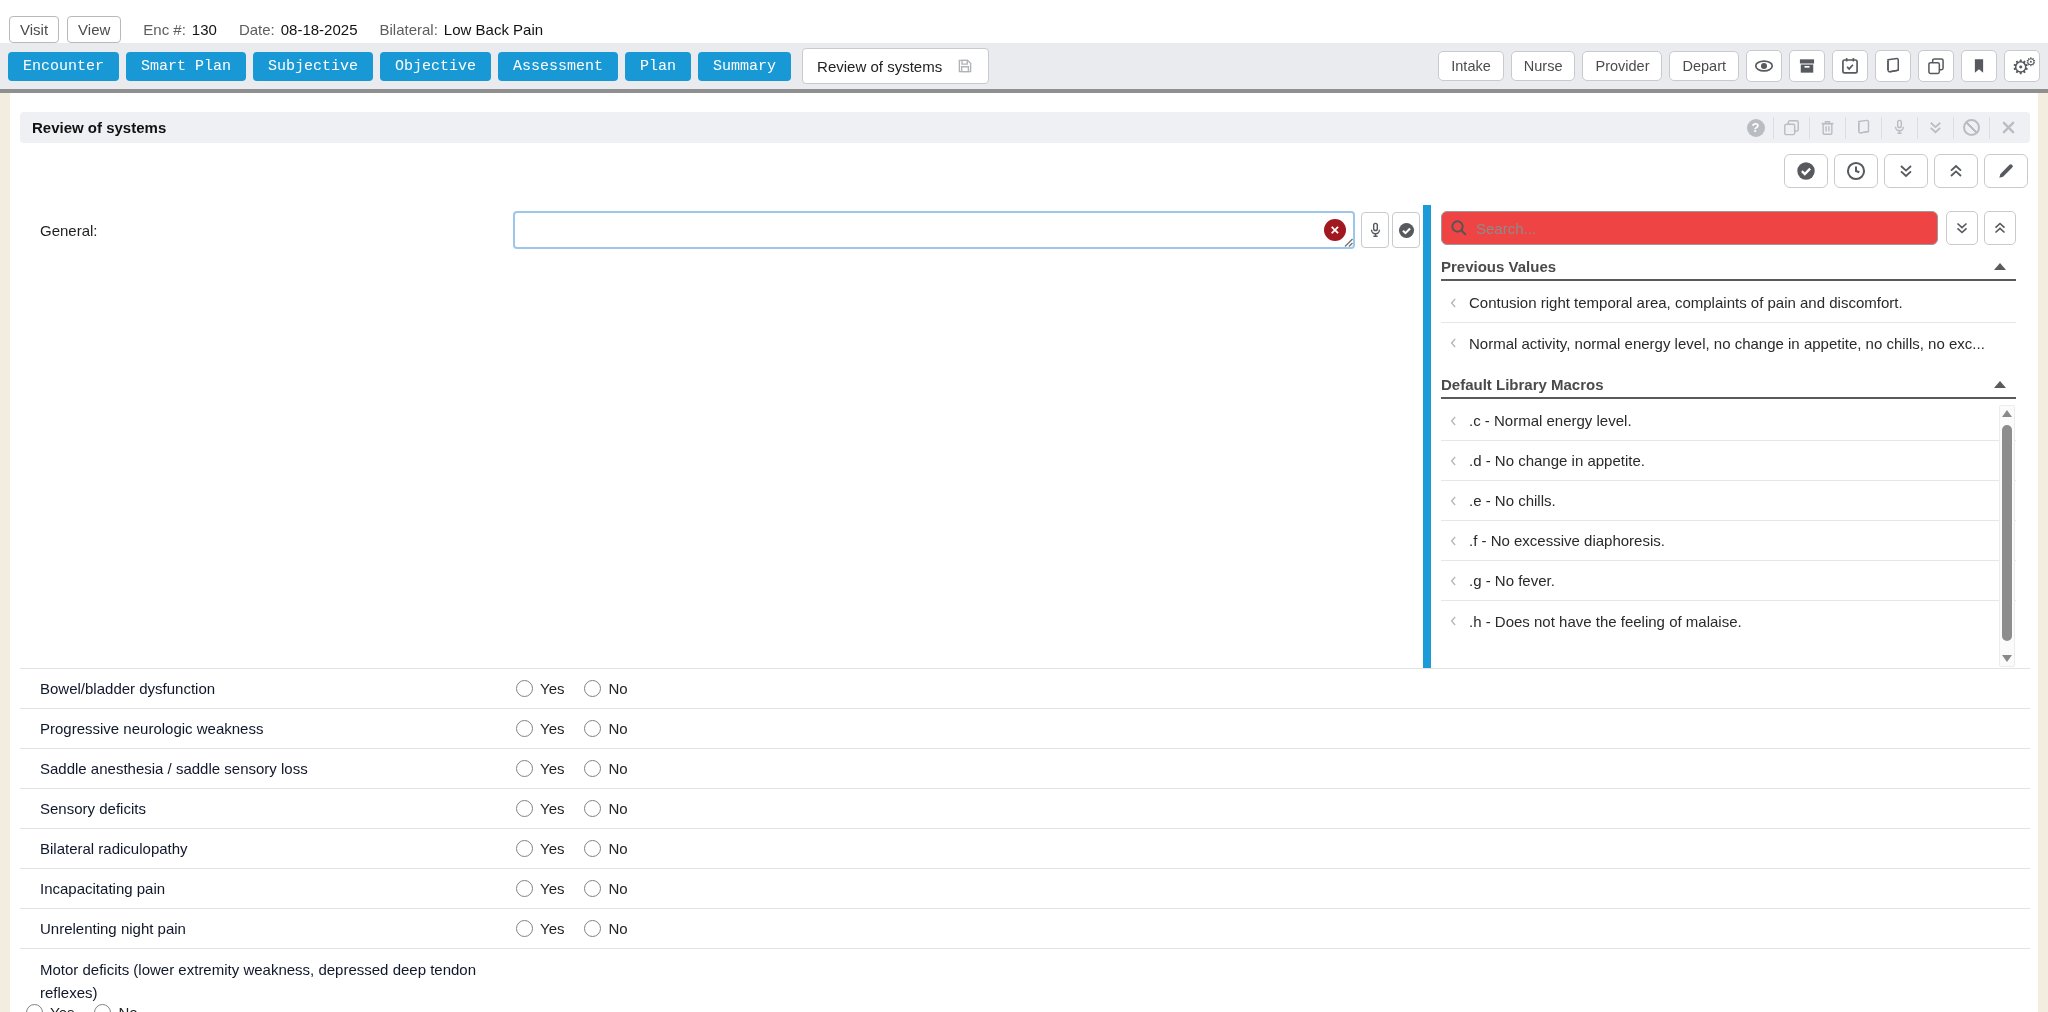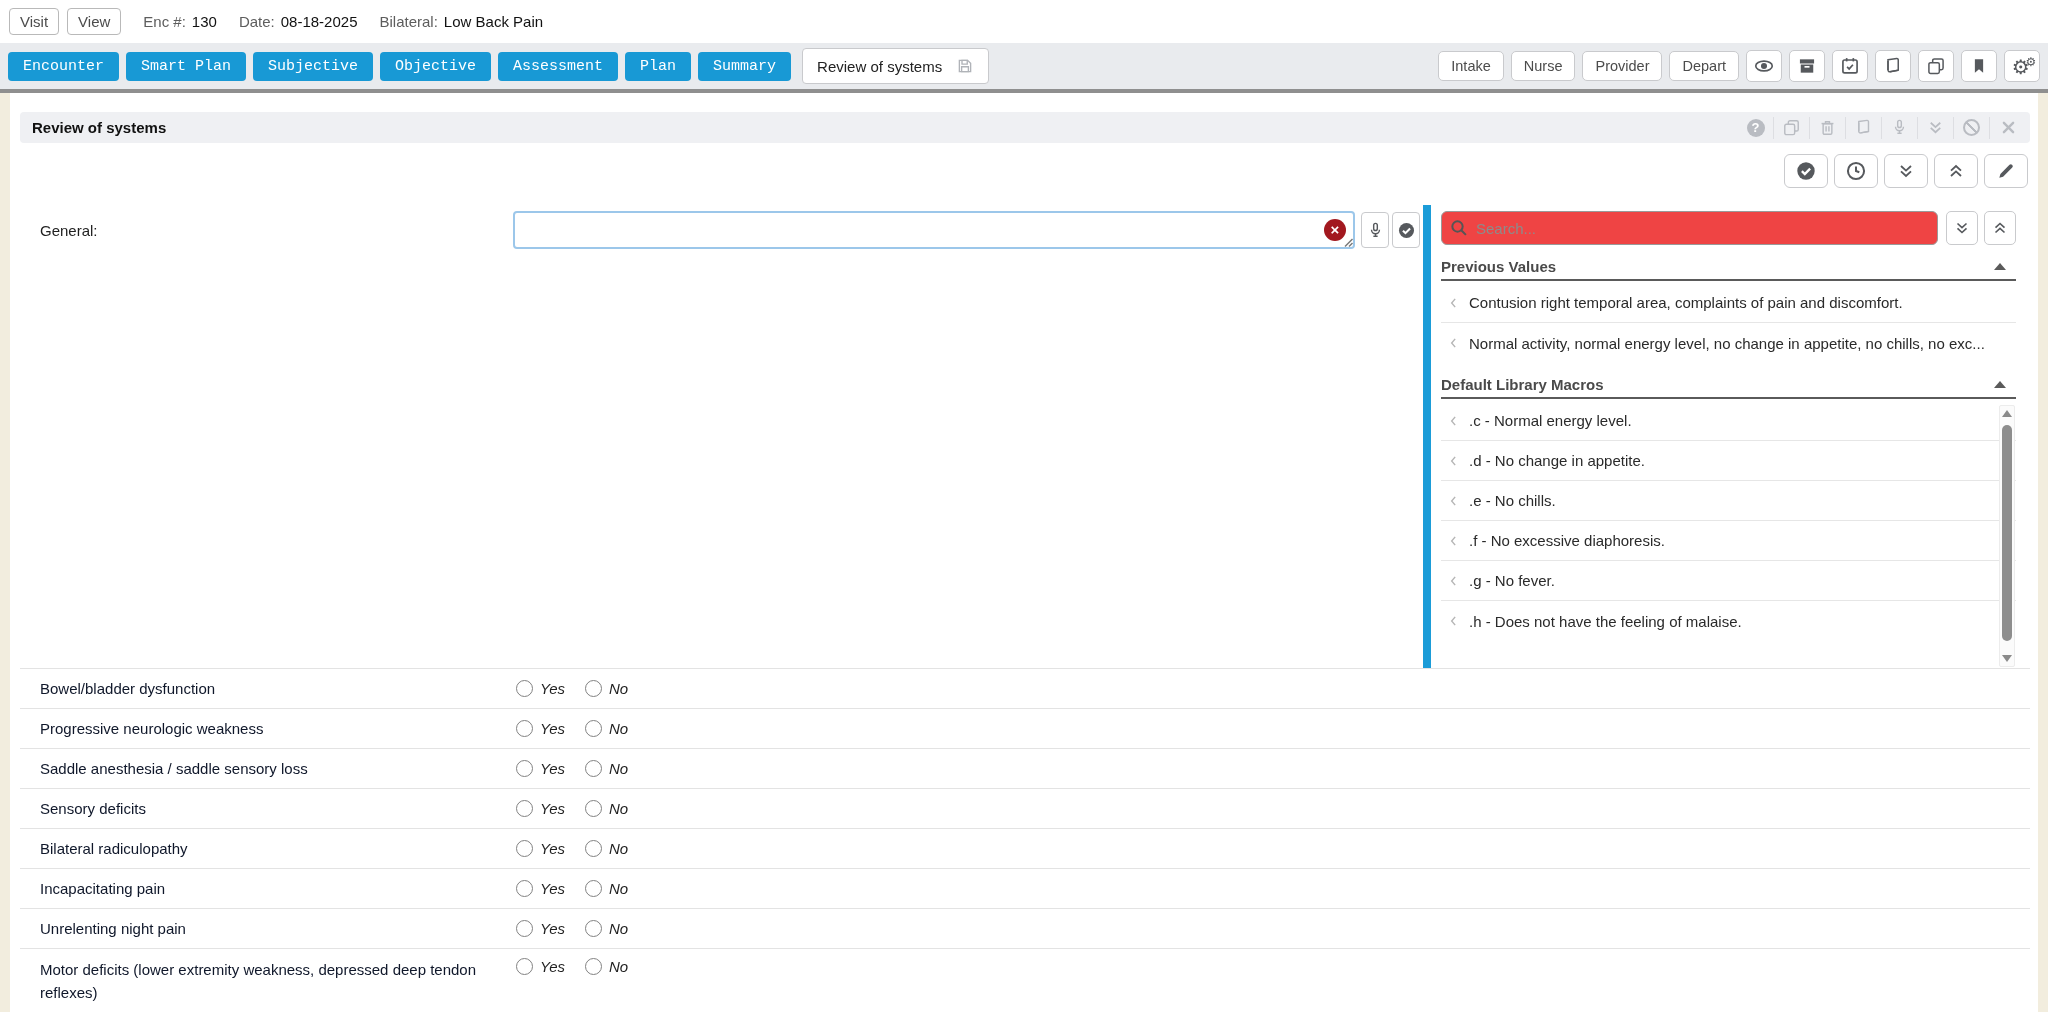--- a/index.html
+++ b/index.html
@@ -1,20 +1,20 @@
 <!DOCTYPE html>
 <html><head>
 <meta charset="utf-8">
 <style>
   * { margin:0; padding:0; box-sizing:border-box; }
   html,body { width:2048px; height:1012px; overflow:hidden; background:#fff;
     font-family:"Liberation Sans", sans-serif; color:#1f1f1f; }
 
   
-  .top-bar { position:absolute; left:0; top:0; width:1836px; height:43px;
+  .top-bar { position:absolute; left:0; top:8px; width:1836px; height:43px;
     background:#fff; display:flex; align-items:center; gap:8px; padding-left:9px; }
   .btn-plain { background:#fff; border:1px solid #b9b9b9; border-radius:4px;
     color:#4c4c4c; font-size:15px; padding:4px 10px; cursor:pointer;
     font-family:inherit; }
   .meta { display:flex; align-items:center; gap:6px; margin-left:14px; font-size:15px; }
   .meta .lbl { color:#5d5d5d; }
   .meta .val { color:#111; }
 
   
   .toolbar { position:absolute; left:0; top:43px; width:2048px; height:46px;
@@ -111,26 +111,26 @@
     border-bottom:7px solid #8a8a8a; cursor:pointer; }
   .sb-thumb { position:absolute; top:19px; left:2px; width:10px; height:216px;
     background:#8d8d8d; border-radius:6px; cursor:pointer; }
   .sb-arrow-down { position:absolute; bottom:4px; left:2px; width:0; height:0;
     border-left:5px solid transparent; border-right:5px solid transparent;
     border-top:7px solid #8a8a8a; cursor:pointer; }
 
   
   .q-list { position:absolute; left:20px; top:668px; width:2010px; }
   .q-row { border-top:1px solid #e3e3e3; height:40px; display:flex; align-items:center; }
-  .q-row:last-child { height:64px; align-items:flex-start; padding-top:9px; }
+  .q-row:last-child { height:64px; align-items:flex-start; padding-top:9px;flex-direction:column; }
   .q-label { margin-left:20px; width:470px; font-size:15px; color:#0f172a; line-height:23px; }
   .q-radios { display:flex; align-items:center; gap:20px; margin-left:6px; }
   .radio-group { display:flex; align-items:center; gap:7px; cursor:pointer; }
   .radio { width:17px; height:17px; border:1.5px solid #828282; border-radius:50%; background:#fff; }
-  .radio-text { font-size:15px; color:#1f1f1f;font-style:italic; }
+  .radio-text { font-size:15px; color:#1f1f1f; }
 
   svg { display:block; }
   .gear-glyph { font-size:20px; line-height:1; color:#56595d; letter-spacing:-4px; }
   .gear-glyph sup { font-size:12px; }
 </style>
 </head>
 <body>
 
 <div class="top-bar">
   <button class="btn-plain">Visit</button>

